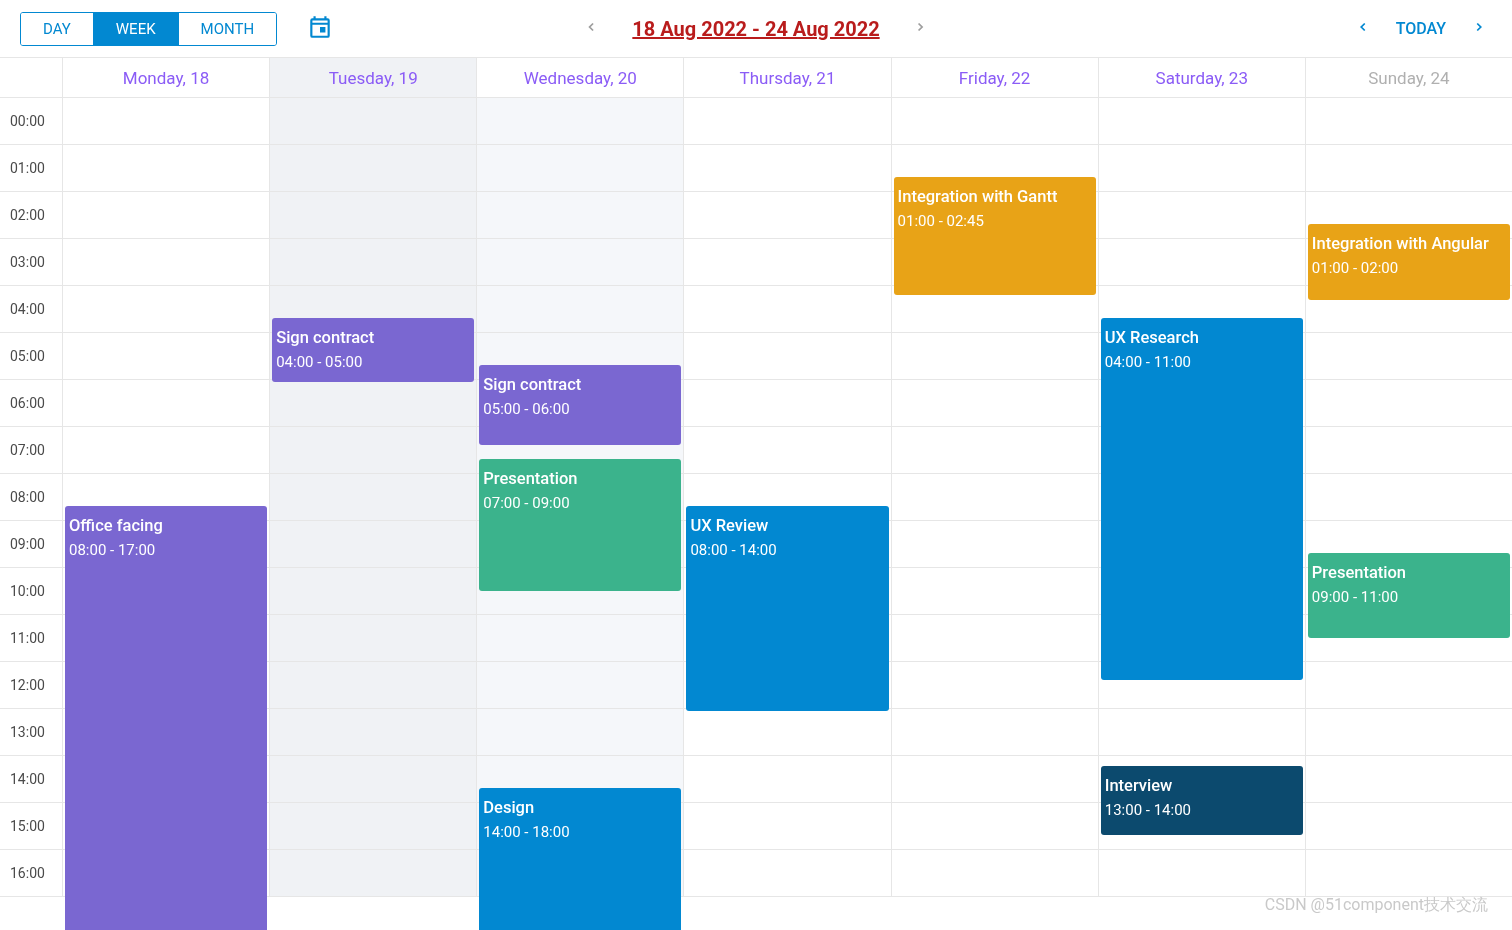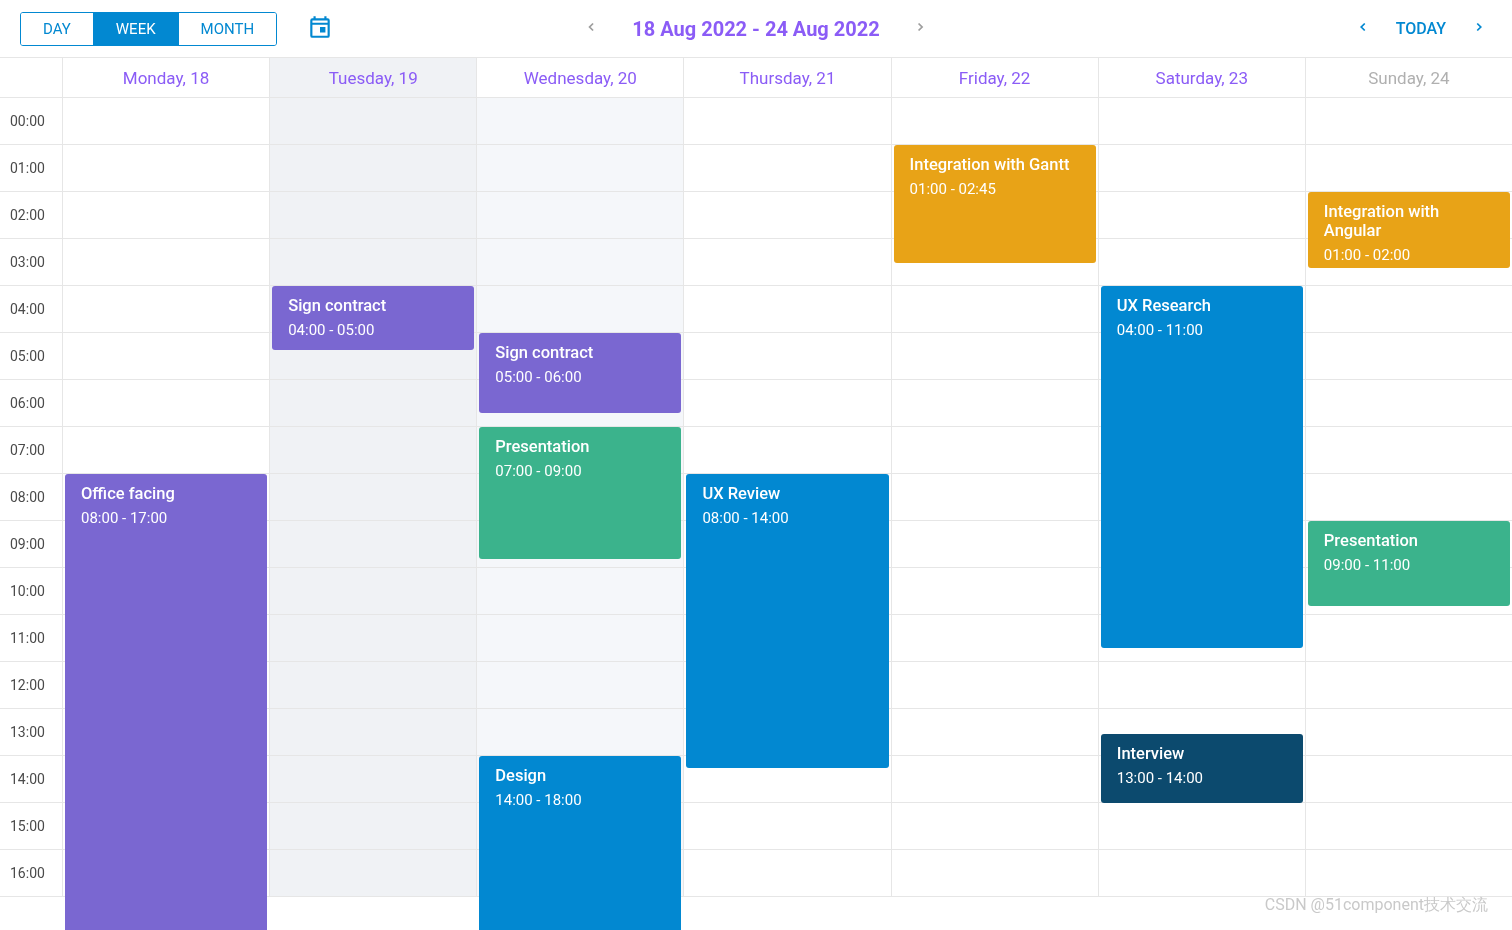--- a/index.html
+++ b/index.html
@@ -54,21 +54,22 @@
   .nav-arrow {
     color: #9e9e9e;
     cursor: pointer;
     font-size: 16px;
     padding: 6px;
   }
   .nav-arrow svg { width: 14px; height: 14px; }
   .date-range {
     font-size: 20px;
     font-weight: 700;
-    color: #8b5cf6;
+    color: #b91c1c;
+    text-decoration: underline;
   }
   .right-nav {
     margin-left: auto;
     display: flex;
     align-items: center;
     gap: 20px;
     color: #0288d1;
   }
   .right-nav .nav-arrow { color: #0288d1; }
   .today-btn {
@@ -125,24 +126,25 @@
     height: 47px;
     border-bottom: 1px solid #e6e6e6;
   }
   .day-col.today-col-bg .hour-row { background: #f0f2f5; }
   .day-col.shade .hour-row { background: #f5f7fa; }
   .event {
     position: absolute;
     left: 2px;
     right: 2px;
     border-radius: 3px;
-    padding: 10px 16px;
+    padding: 10px 4px;
     color: #fff;
     overflow: hidden;
     cursor: pointer;
+    margin-top: 32px;
   }
   .event .title { font-size: 16.5px; font-weight: 500; margin-bottom: 6px; }
   .event .time  { font-size: 15px; font-weight: 400; }
   .watermark {
     position: absolute;
     right: 24px;
     bottom: 14px;
     font-size: 16px;
     color: #c9c9c9;
     pointer-events: none;
@@ -310,21 +312,21 @@
         <div class="hour-row"></div>
         <div class="hour-row"></div>
         <div class="hour-row"></div>
         <div class="hour-row"></div>
         <div class="hour-row"></div>
         <div class="hour-row"></div>
         <div class="hour-row"></div>
         <div class="hour-row"></div>
         <div class="hour-row"></div>
         <div class="hour-row"></div>
-        <div class="event" style="background: rgb(2, 136, 209); top: 376px; height: 294px;">
+        <div class="event" style="background: rgb(2, 136, 209); top: 376px; height: 205px;">
           <div class="title">UX Review</div>
           <div class="time">08:00 - 14:00</div>
         </div>
       </div>
       <div class="day-col">
         <div class="hour-row"></div>
         <div class="hour-row"></div>
         <div class="hour-row"></div>
         <div class="hour-row"></div>
         <div class="hour-row"></div>

